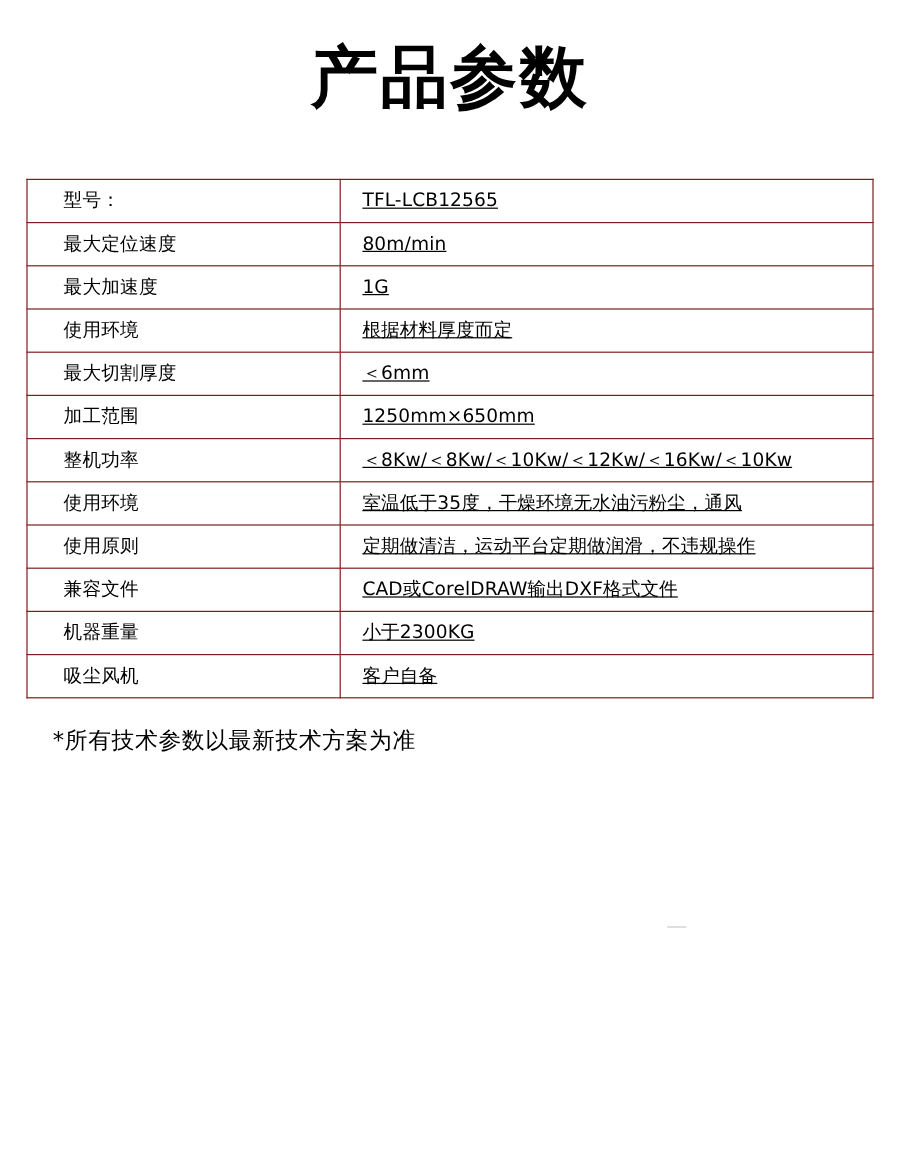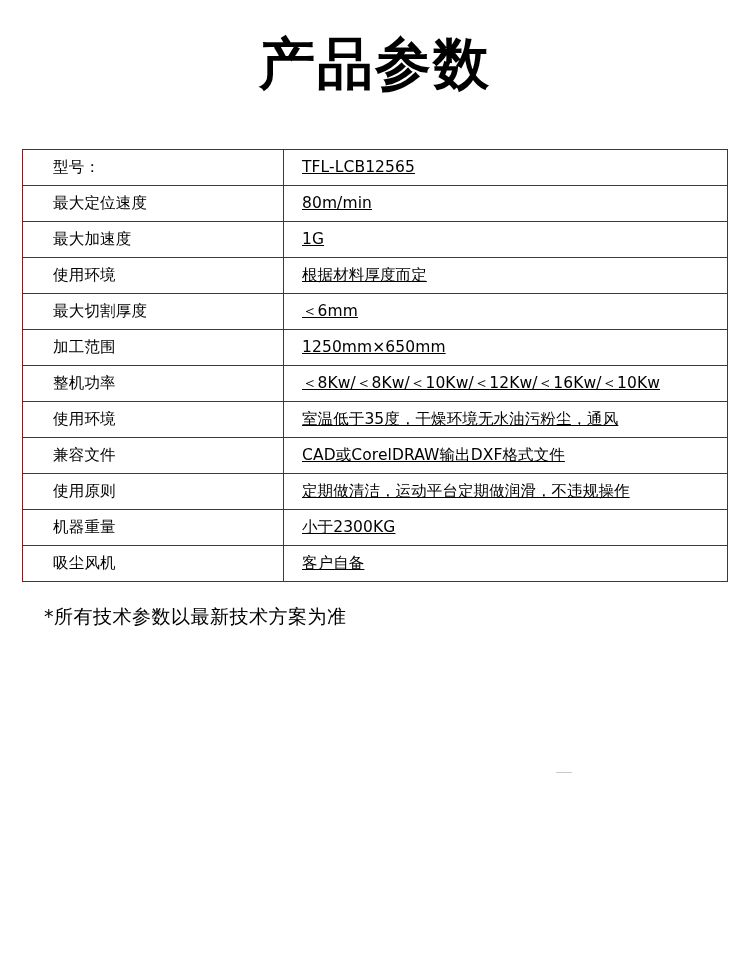--- a/index.html
+++ b/index.html
@@ -111,26 +111,26 @@
           </tr>
           <tr>
             <td class="label">整机功率</td>
             <td class="value">＜8Kw/＜8Kw/＜10Kw/＜12Kw/＜16Kw/＜10Kw</td>
           </tr>
           <tr>
             <td class="label">使用环境</td>
             <td class="value">室温低于35度，干燥环境无水油污粉尘，通风</td>
           </tr>
           <tr>
+            <td class="label">使用原则</td>
+            <td class="value">定期做清洁，运动平台定期做润滑，不违规操作</td>
+          </tr>
+          <tr>
             <td class="label">兼容文件</td>
             <td class="value">CAD或CorelDRAW输出DXF格式文件</td>
-          </tr>
-          <tr>
-            <td class="label">使用原则</td>
-            <td class="value">定期做清洁，运动平台定期做润滑，不违规操作</td>
           </tr>
           <tr>
             <td class="label">机器重量</td>
             <td class="value">小于2300KG</td>
           </tr>
           <tr>
             <td class="label">吸尘风机</td>
             <td class="value">客户自备</td>
           </tr>
         </tbody>

